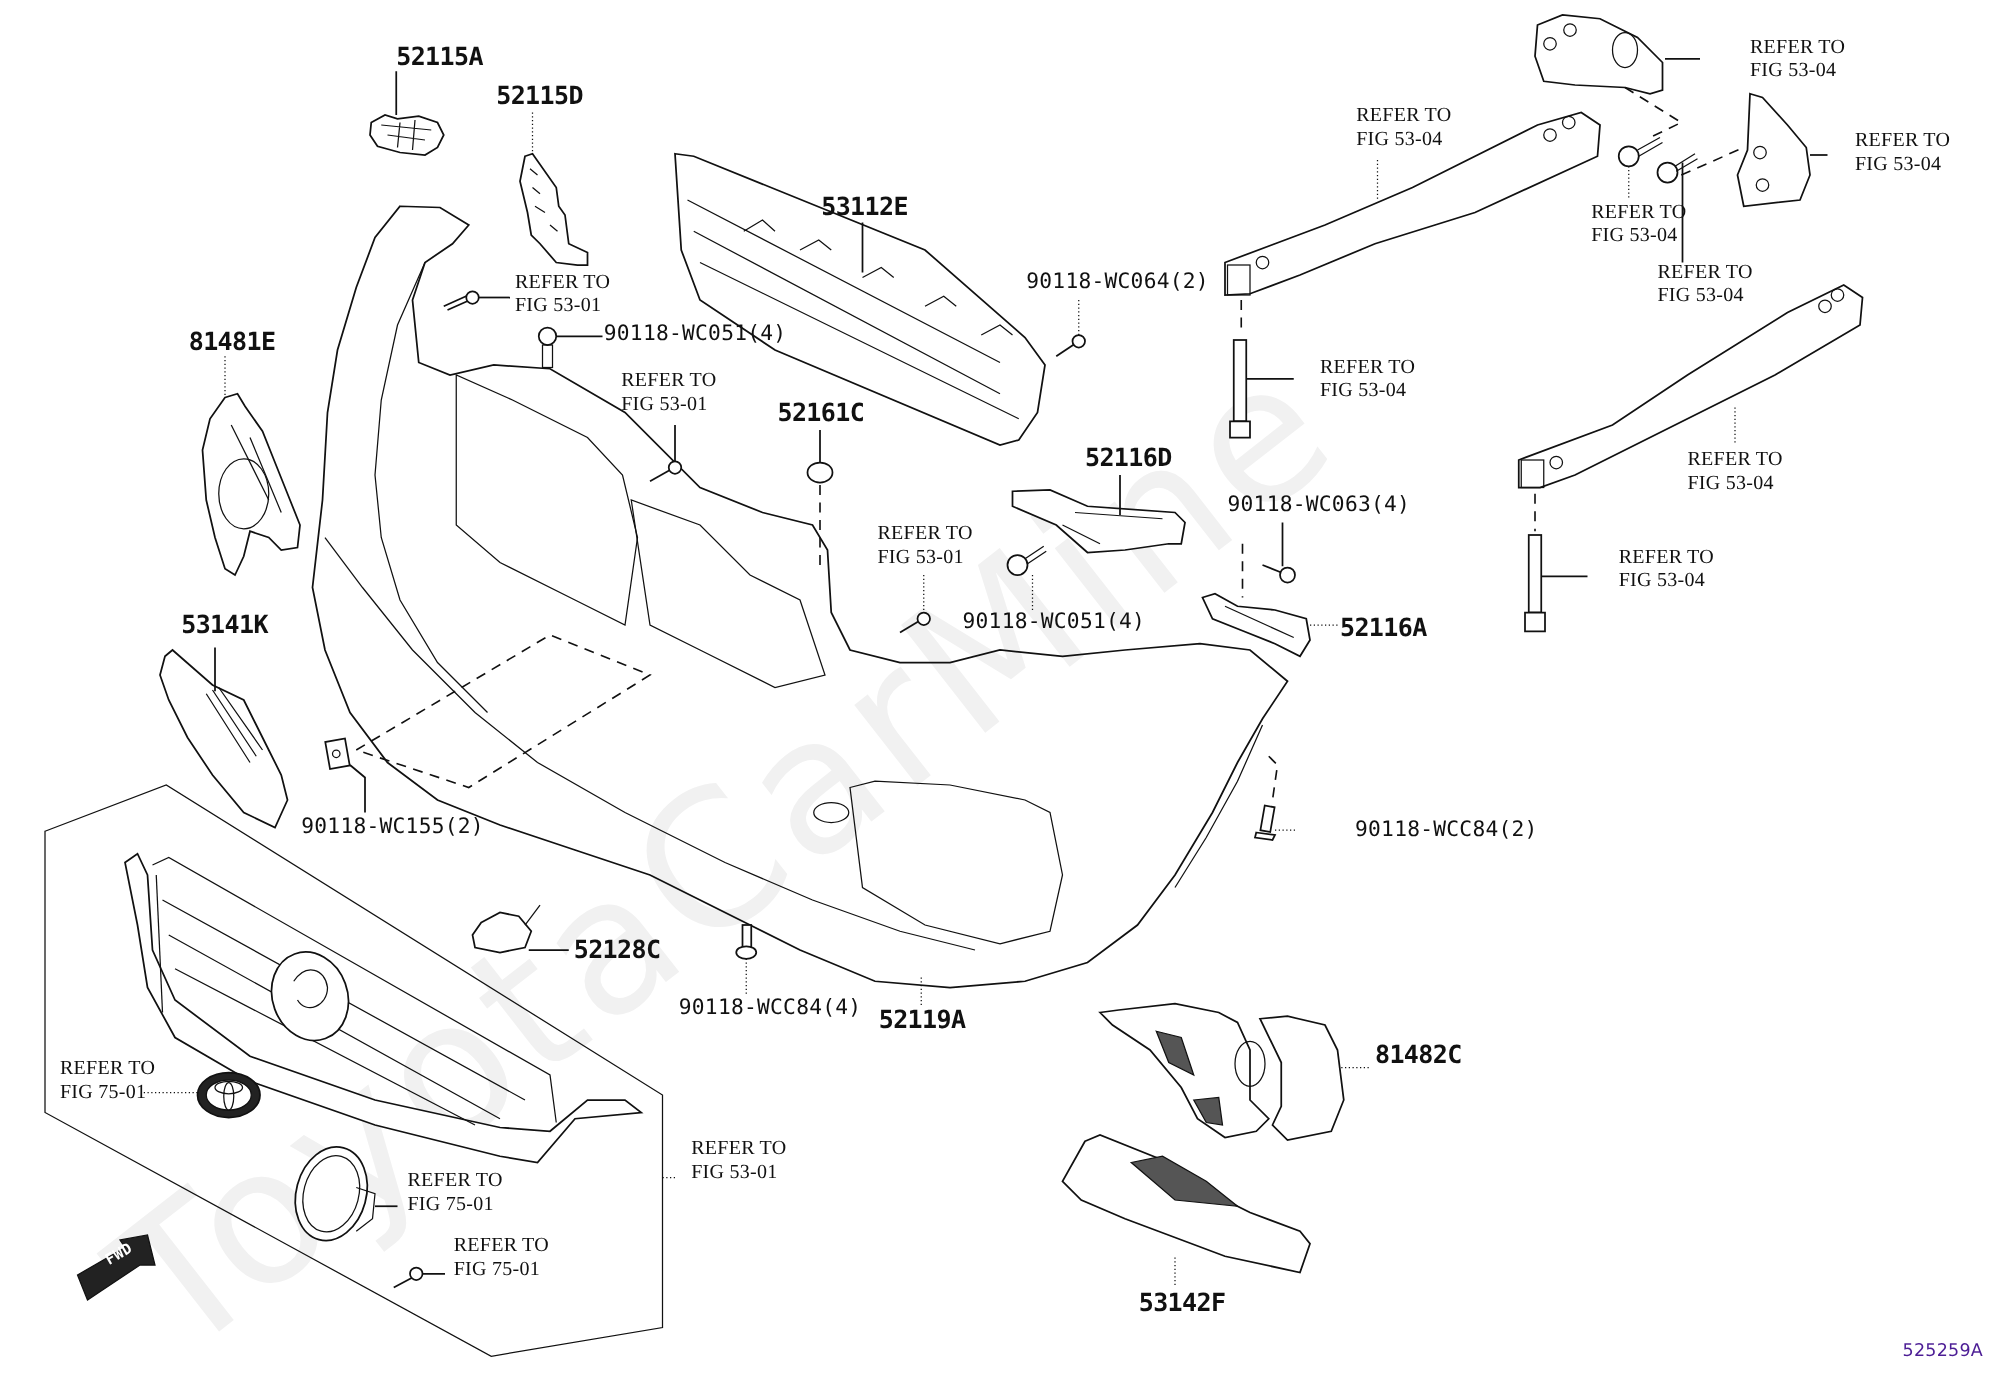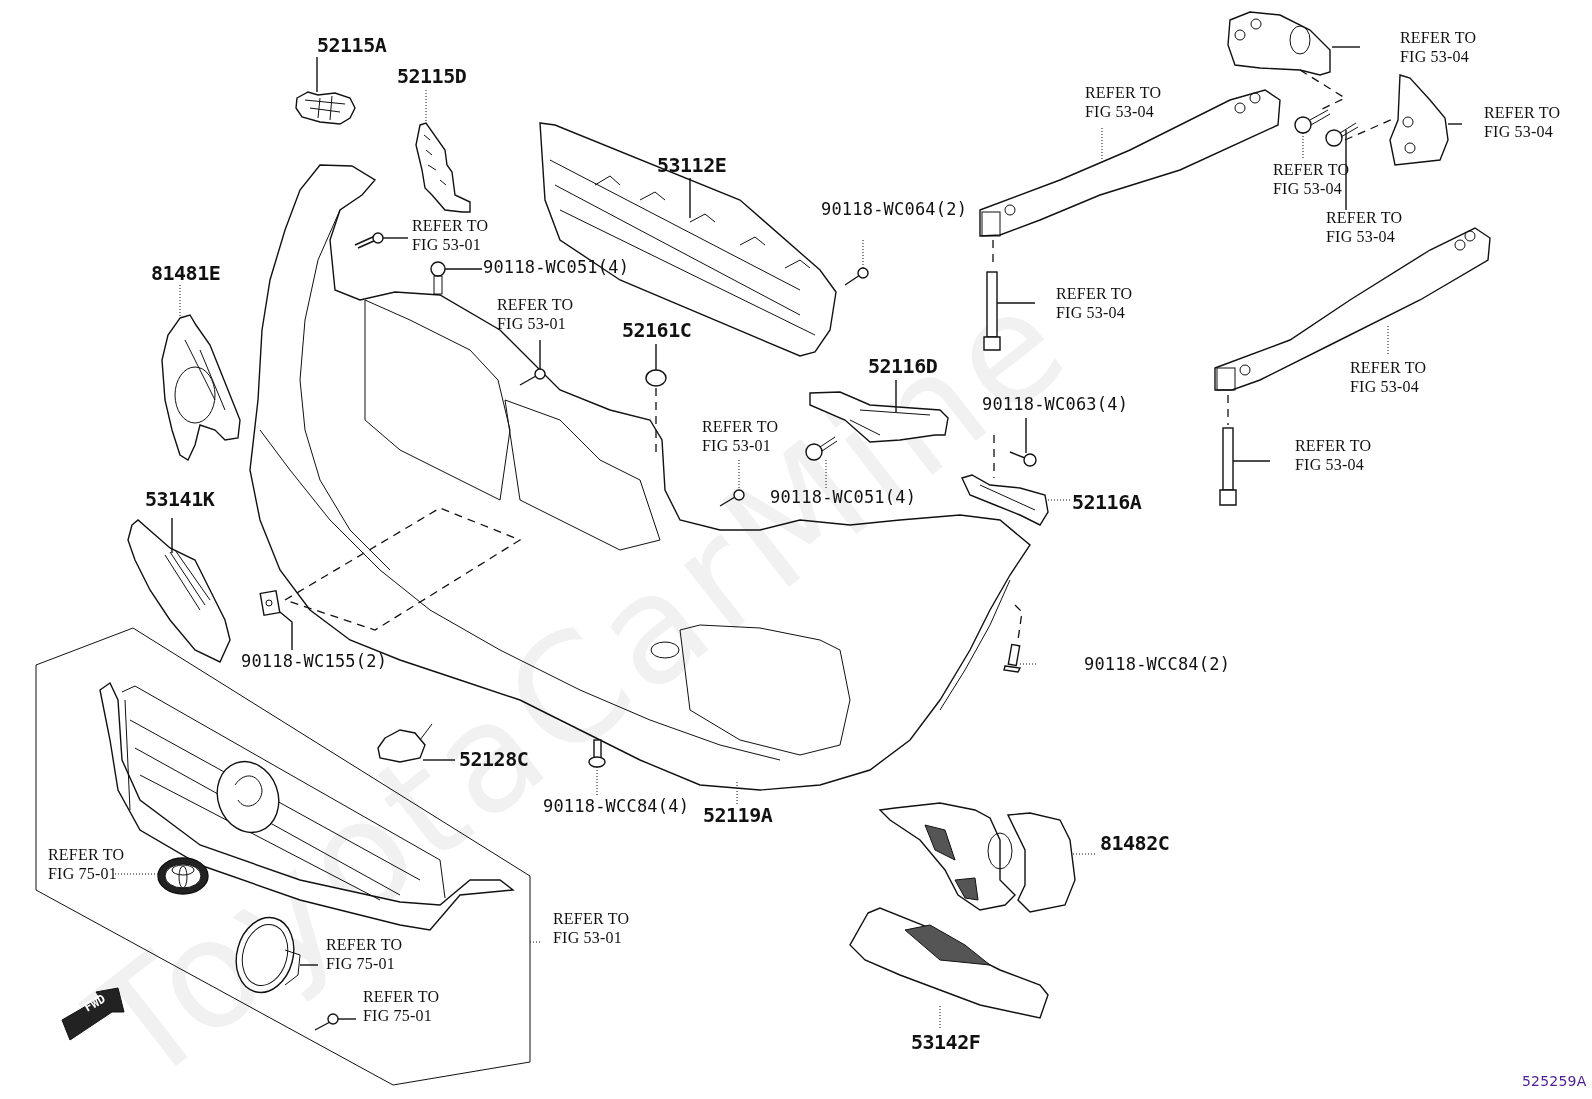--- a/index.html
+++ b/index.html
@@ -274,21 +274,21 @@
 <div class="lbl part" style="left:622px;top:319px;">52161C</div>
 <div class="lbl part" style="left:868px;top:355px;">52116D</div>
 <div class="lbl part" style="left:1072px;top:491px;">52116A</div>
 <div class="lbl part" style="left:145px;top:488px;">53141K</div>
 <div class="lbl part" style="left:459px;top:748px;">52128C</div>
 <div class="lbl part" style="left:703px;top:804px;">52119A</div>
 <div class="lbl part" style="left:1100px;top:832px;">81482C</div>
 <div class="lbl part" style="left:911px;top:1031px;">53142F</div>
 
 <div class="lbl" style="left:483px;top:258px;">90118-WC051(4)</div>
-<div class="lbl" style="left:821px;top:200px;">90118-WC064(2)</div>
+<div class="lbl" style="left:821px;top:216px;">90118-WC064(2)</div>
 <div class="lbl" style="left:770px;top:488px;">90118-WC051(4)</div>
 <div class="lbl" style="left:982px;top:395px;">90118-WC063(4)</div>
 <div class="lbl" style="left:241px;top:652px;">90118-WC155(2)</div>
 <div class="lbl" style="left:1038px;top:655px;margin-left:46px;">90118-WCC84(2)</div>
 <div class="lbl" style="left:543px;top:797px;">90118-WCC84(4)</div>
 
 <div class="lbl ref" style="left:412px;top:216px;"><span>REFER TO</span><br><span>FIG 53-01</span></div>
 <div class="lbl ref" style="left:497px;top:295px;"><span>REFER TO</span><br><span>FIG 53-01</span></div>
 <div class="lbl ref" style="left:702px;top:417px;"><span>REFER TO</span><br><span>FIG 53-01</span></div>
 <div class="lbl ref" style="left:1085px;top:83px;"><span>REFER TO</span><br><span>FIG 53-04</span></div>

